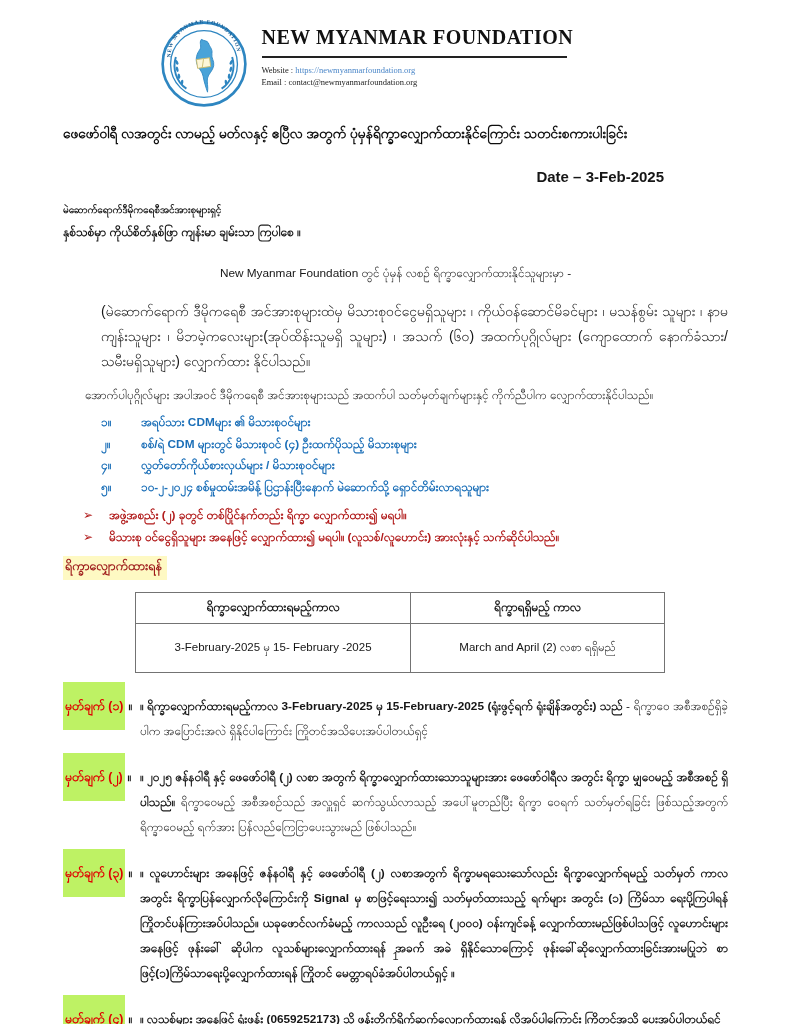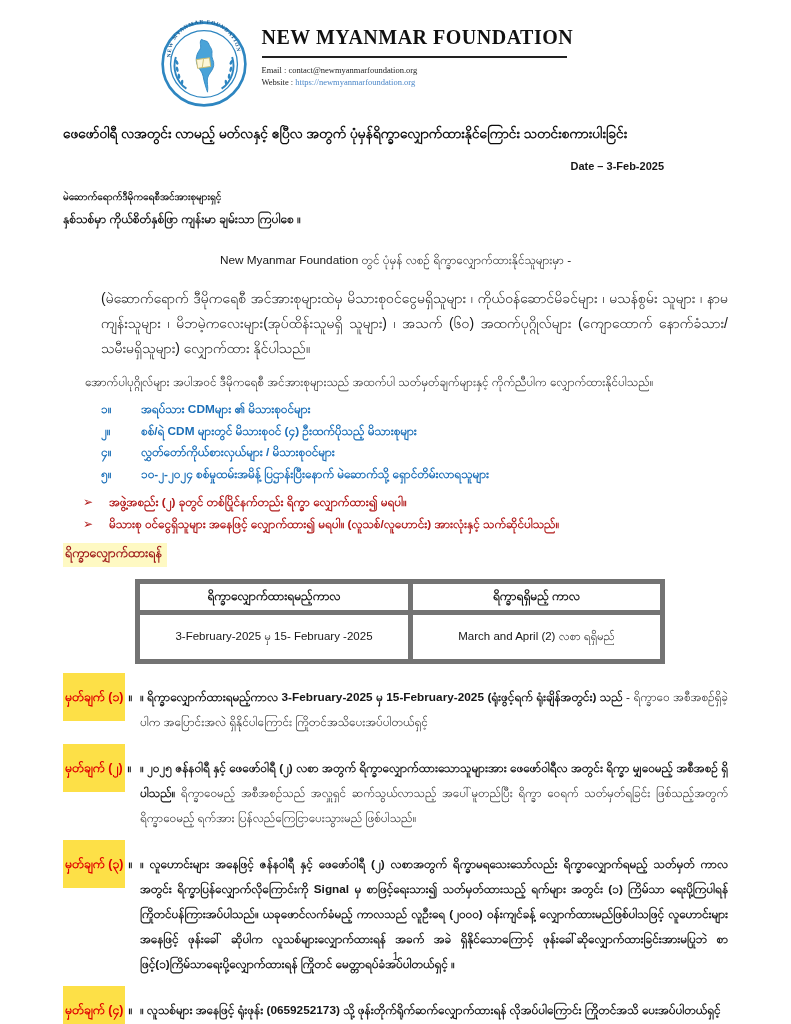--- a/index.html
+++ b/index.html
@@ -32,21 +32,21 @@
   }
   .head-rule { width:305px; height:2px; background:#222; margin:7px 0 6px 0; }
   .contact-line { font-family:"Liberation Serif","DejaVu Serif",serif; font-size:8.5px; color:#222; line-height:12px; }
   .contact-line a { color:#4a86c8; text-decoration:none; }
 
   
   .doc-title {
     margin-top:16px; font-size:13.8px; font-weight:bold; color:#0d0d0d;
     line-height:20px; text-align:justify;
   }
-  .date-line { margin-top:16px; padding-right:64px; text-align:right; font-size:11px; font-weight:bold; }
+  .date-line { margin-top:24px; padding-right:64px; text-align:right; font-size:15px; font-weight:bold; }
 
   
   .greet { font-size:10px; font-weight:bold; line-height:21px; margin-top:14px; }
   .greet2 { font-size:12px; font-weight:bold; line-height:21px; margin-top:2px; }
   .intro { font-size:11.8px; margin-top:22px;text-align:center; }
   .paren-par { font-size:14px; line-height:25px; margin:16px 0 0 38px; text-align:justify; }
   .criteria { font-size:11.8px; line-height:22px; margin:10px 0 0 22px; }
 
   .blue-list { margin:6px 0 0 38px; }
   .blue-item { display:flex; font-size:11.8px; font-weight:bold; color:#1b6fb8; line-height:21.5px; }
@@ -60,29 +60,29 @@
     display:inline-block; margin-top:9px;
     background:#fef9c3; color:#9e1a1a;
     font-size:12.5px; font-weight:bold; padding:2px 5px 4px 2px;
   }
 
   
   table.sched {
     border-collapse:collapse; margin:12px 0 0 72px; width:530px;
     font-size:11.5px;
   }
-  table.sched th, table.sched td { border:5px solid #737373; text-align:center; }
+  table.sched th, table.sched td { border:1px solid #737373; text-align:center; }
   table.sched th { font-weight:bold; height:31px; font-size:12px; }
   table.sched td { height:49px; font-weight:normal; }
   .col1 { width:52%; } .col2 { width:48%; }
 
   
   .note { display:flex; margin-top:21px; }
   .note-label-cell { width:77px; flex:0 0 auto; font-size:12.3px; line-height:24px; }
-  .note-hl { background:#fde047; color:#e00000; font-weight:bold; padding:17px 2px; }
+  .note-hl { background:#bef264; color:#e00000; font-weight:bold; padding:17px 2px; }
   .note-sep { color:#111; font-weight:bold; padding-left:3px; }
   .note-body { flex:1; font-size:11.8px; line-height:25px; text-align:justify; }
   .note-body .b { font-weight:bold; }
 
   .page-num { position:absolute; bottom:62px; left:0; width:100%; text-align:center; font-size:11px; color:#222; }
 </style>
 </head>
 <body>
 
 <div class="page">
@@ -115,22 +115,22 @@
           </g>
 
           <path d="M 47,22 C 44,26 48,30 45,34 C 42,38 40,44 42,50 C 44,56 48,58 49,64 C 50,70 52,76 54,82 C 55,76 53,70 54,66 C 55,61 60,58 61,52 C 62,46 58,44 59,38 C 60,33 56,30 55,26 C 53,23 50,24 47,22 Z" fill="#4aa3d8" stroke="#2e86c1" stroke-width="1"></path>
           <rect x="42" y="44" width="15" height="10" fill="#fdf6d8" stroke="#c9b96a" stroke-width="1" transform="rotate(-8 49 49)"></rect>
           <line x1="49.5" y1="44.5" x2="48" y2="54" stroke="#c9b96a" stroke-width="1"></line>
         </svg>
       </div>
       <div class="head-text">
         <div class="org-name">NEW MYANMAR FOUNDATION</div>
         <div class="head-rule"></div>
+        <div class="contact-line"><span>Website : </span><a href="#">https://newmyanmarfoundation.org</a></div>
         <div class="contact-line"><span>Email : </span><span>contact@newmyanmarfoundation.org</span></div>
-        <div class="contact-line"><span>Website : </span><a href="#">https://newmyanmarfoundation.org</a></div>
       </div>
     </div>
 
     <div class="doc-title">ဖေဖော်ဝါရီ လအတွင်း လာမည့် မတ်လနှင့် ဧပြီလ အတွက် ပုံမှန်ရိက္ခာလျှောက်ထားနိုင်ကြောင်း သတင်းစကားပါးခြင်း</div>
     <div class="date-line">Date – 3-Feb-2025</div>
 
     <div class="greet">မဲဆောက်ရောက်ဒီမိုကရေစီအင်အားစုများရှင့်</div>
     <div class="greet2">နှစ်သစ်မှာ ကိုယ်စိတ်နှစ်ဖြာ ကျန်းမာ ချမ်းသာ ကြပါစေ ။</div>
 
     <div class="intro">New Myanmar Foundation တွင် ပုံမှန် လစဉ် ရိက္ခာလျှောက်ထားနိုင်သူများမှာ -</div>

